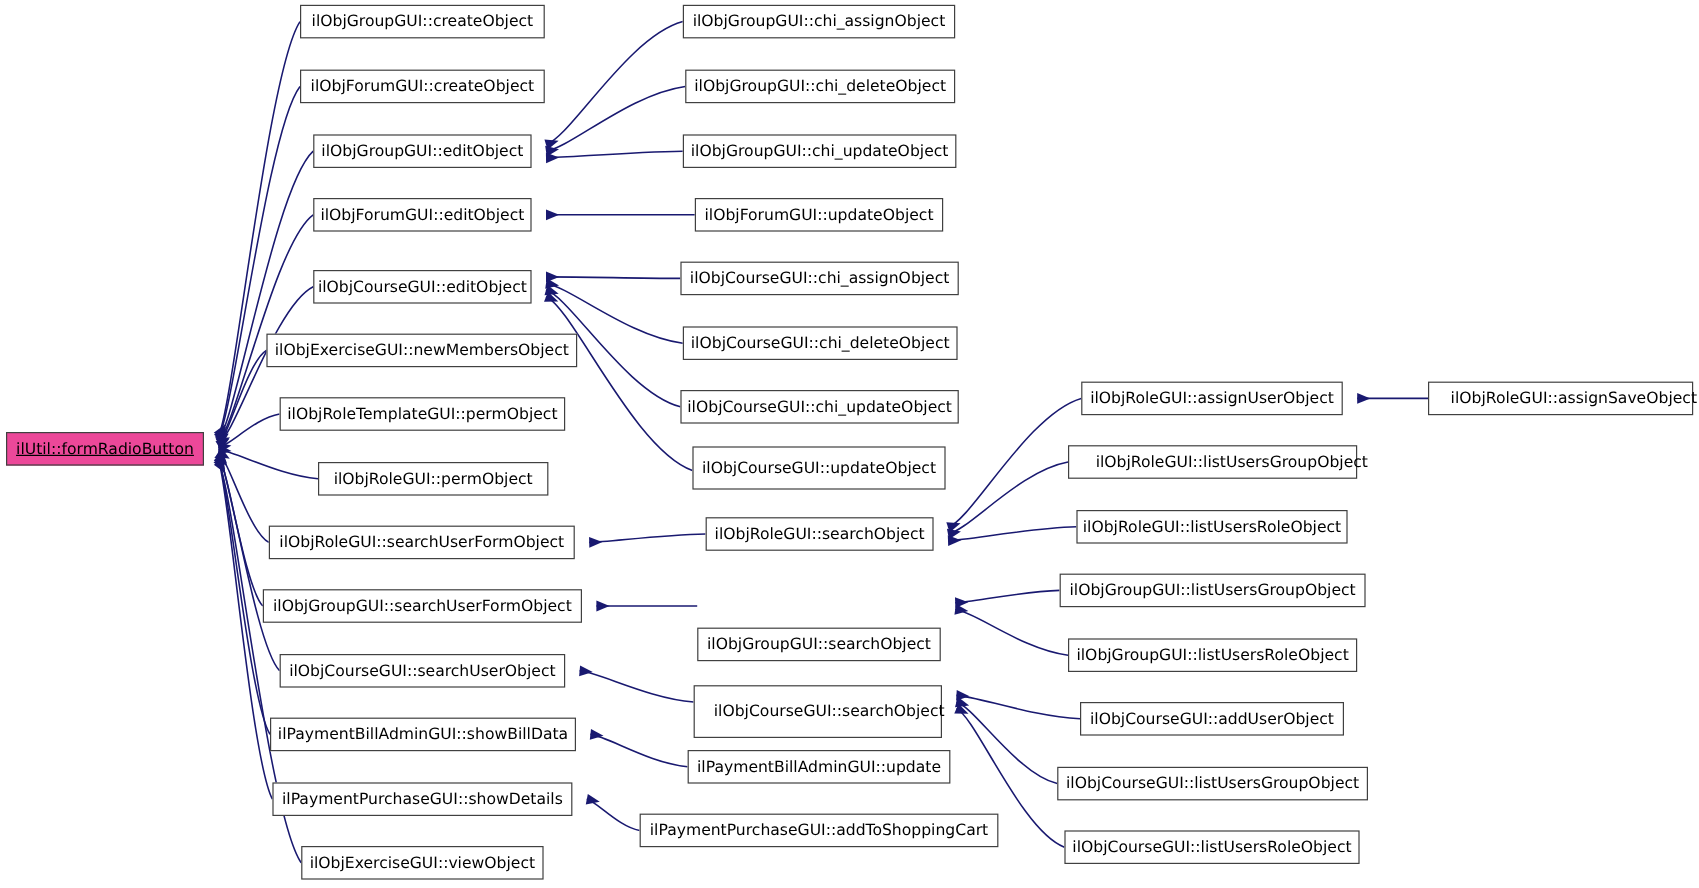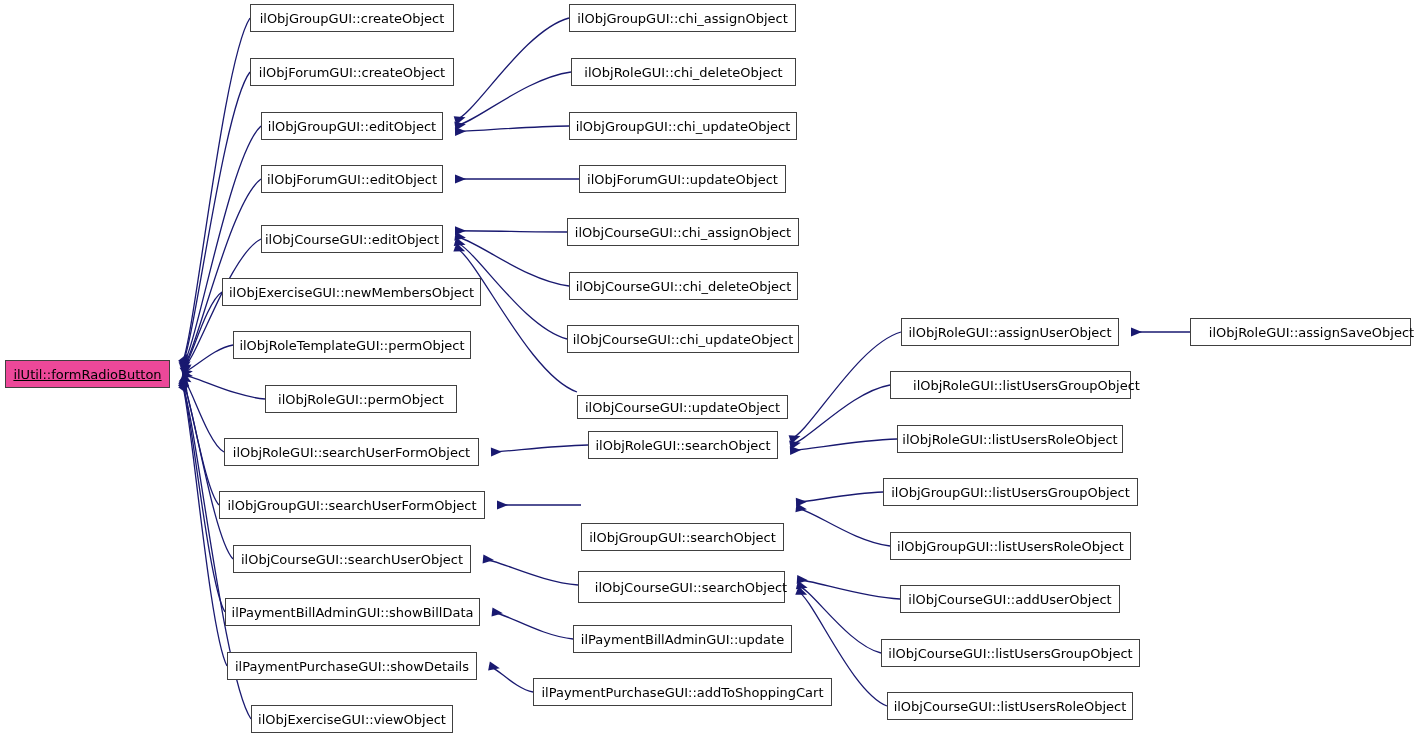--- a/index.html
+++ b/index.html
@@ -113,30 +113,30 @@
       <div class="node" style="left: 222px; top: 278px; width: 259px; height: 28px;">ilObjExerciseGUI::newMembersObject</div>
       <div class="node" style="left: 233px; top: 331px; width: 238px; height: 28px;">ilObjRoleTemplateGUI::permObject</div>
       <div class="node" style="left: 265px; top: 385px; width: 192px; height: 28px;">ilObjRoleGUI::permObject</div>
       <div class="node" style="left: 224px; top: 438px; width: 255px; height: 28px;">ilObjRoleGUI::searchUserFormObject</div>
       <div class="node" style="left: 219px; top: 491px; width: 266px; height: 28px;">ilObjGroupGUI::searchUserFormObject</div>
       <div class="node" style="left: 233px; top: 545px; width: 238px; height: 28px;">ilObjCourseGUI::searchUserObject</div>
       <div class="node" style="left: 225px; top: 598px; width: 255px; height: 28px;">ilPaymentBillAdminGUI::showBillData</div>
       <div class="node" style="left: 227px; top: 652px; width: 250px; height: 28px;">ilPaymentPurchaseGUI::showDetails</div>
       <div class="node" style="left: 251px; top: 705px; width: 202px; height: 28px;">ilObjExerciseGUI::viewObject</div>
       <div class="node" style="left: 569px; top: 4px; width: 227px; height: 28px;">ilObjGroupGUI::chi_assignObject</div>
-      <div class="node" style="left: 571px; top: 58px; width: 225px; height: 28px;">ilObjRoleGUI::chi_deleteObject</div>
+      <div class="node" style="left: 571px; top: 58px; width: 225px; height: 28px;">ilObjGroupGUI::chi_deleteObject</div>
       <div class="node" style="left: 569px; top: 112px; width: 228px; height: 28px;">ilObjGroupGUI::chi_updateObject</div>
       <div class="node" style="left: 579px; top: 165px; width: 207px; height: 28px;">ilObjForumGUI::updateObject</div>
       <div class="node" style="left: 567px; top: 218px; width: 232px; height: 28px;">ilObjCourseGUI::chi_assignObject</div>
       <div class="node" style="left: 569px; top: 272px; width: 229px; height: 28px;">ilObjCourseGUI::chi_deleteObject</div>
       <div class="node" style="left: 567px; top: 325px; width: 232px; height: 28px;">ilObjCourseGUI::chi_updateObject</div>
-      <div class="node" style="left: 577px; top: 395px; width: 211px; height: 24px;">ilObjCourseGUI::updateObject</div>
+      <div class="node" style="left: 577px; top: 372px; width: 211px; height: 36px;">ilObjCourseGUI::updateObject</div>
       <div class="node" style="left: 588px; top: 431px; width: 190px; height: 28px;">ilObjRoleGUI::searchObject</div>
       <div class="node" style="left: 581px; top: 491px; width: 203px; height: 28px; margin-top: 32px;">ilObjGroupGUI::searchObject</div>
-      <div class="node" style="left: 578px; top: 571px; width: 207px; height: 32px; padding-left: 19px;">ilObjCourseGUI::searchObject</div>
+      <div class="node" style="left: 578px; top: 571px; width: 207px; height: 44px; padding-left: 19px;">ilObjCourseGUI::searchObject</div>
       <div class="node" style="left: 573px; top: 625px; width: 219px; height: 28px;">ilPaymentBillAdminGUI::update</div>
       <div class="node" style="left: 533px; top: 678px; width: 299px; height: 28px;">ilPaymentPurchaseGUI::addToShoppingCart</div>
       <div class="node" style="left: 901px; top: 318px; width: 218px; height: 28px;">ilObjRoleGUI::assignUserObject</div>
       <div class="node" style="left: 890px; top: 371px; width: 241px; height: 28px; padding-left: 32px;">ilObjRoleGUI::listUsersGroupObject</div>
       <div class="node" style="left: 897px; top: 425px; width: 226px; height: 28px;">ilObjRoleGUI::listUsersRoleObject</div>
       <div class="node" style="left: 883px; top: 478px; width: 255px; height: 28px;">ilObjGroupGUI::listUsersGroupObject</div>
       <div class="node" style="left: 890px; top: 532px; width: 241px; height: 28px;">ilObjGroupGUI::listUsersRoleObject</div>
       <div class="node" style="left: 900px; top: 585px; width: 220px; height: 28px;">ilObjCourseGUI::addUserObject</div>
       <div class="node" style="left: 881px; top: 639px; width: 259px; height: 28px;">ilObjCourseGUI::listUsersGroupObject</div>
       <div class="node" style="left: 887px; top: 692px; width: 246px; height: 28px;">ilObjCourseGUI::listUsersRoleObject</div>

